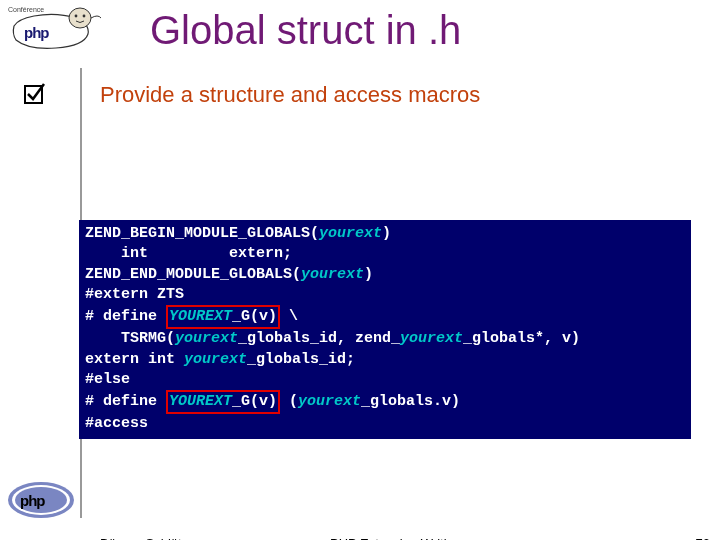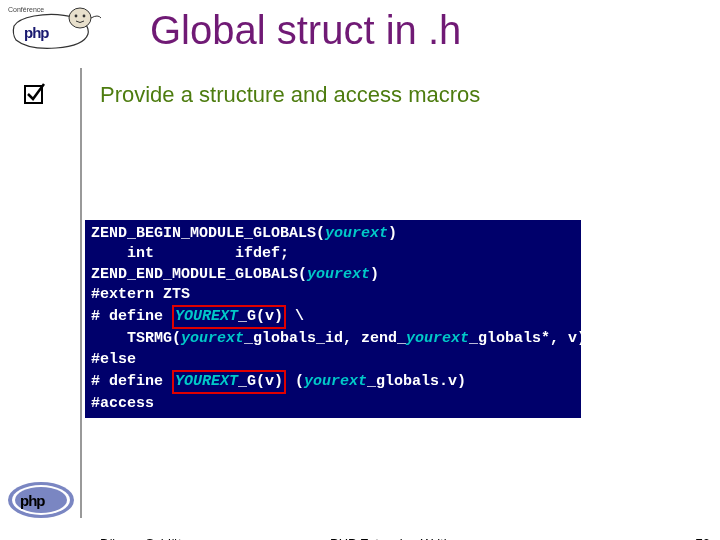--- a/index.html
+++ b/index.html
@@ -11,23 +11,23 @@
   .logo-top { position: absolute; left: 6px; top: 4px; width: 100px; height: 58px; }
   .logo-top .banner { position: absolute; left: 2px; top: 2px; font-size: 7px; color: #444; font-family: Arial; }
   .logo-top svg { width: 100px; height: 58px; }
 
   .logo-bottom { position: absolute; left: 6px; bottom: 20px; width: 70px; height: 40px; }
 
   .title { position: absolute; left: 150px; top: 8px; font-size: 40px; font-family: Verdana, sans-serif; color: #701a75; }
 
   .bullet-checkbox { position: absolute; left: 22px; top: 82px; width: 24px; height: 24px; }
 
-  .body-text { position: absolute; left: 100px; top: 82px; font-size: 22px; font-family: Verdana, sans-serif; color: #4d7c0f; }
+  .body-text { position: absolute; left: 100px; top: 82px; font-size: 22px; font-family: Verdana, sans-serif; color: #c2410c; }
 
-  .codeblock { position: absolute; left: 85px; top: 220px; width: 496px; background: #00006b; color: #fff; font-family: "Courier New", monospace; font-weight: bold; font-size: 15px; line-height: 1.35; padding: 4px 6px 4px 6px; }
+  .codeblock { position: absolute; left: 79px; top: 220px; width: 612px; background: #00006b; color: #fff; font-family: "Courier New", monospace; font-weight: bold; font-size: 15px; line-height: 1.35; padding: 4px 6px 4px 6px; }
   .codeblock .ital { color: #00c8c8; font-style: italic; }
   .codeblock .box { border: 2px solid #e00000; padding: 0 1px; display: inline-block; text-align: center; }
   .codeblock .row { white-space: pre; }
 
   .footer { position: absolute; left: 100px; bottom: 4px; width: 610px; font-size: 13px; font-family: Verdana, sans-serif; color: #000; }
   .footer .authors { position: absolute; left: 0; }
   .footer .center { position: absolute; left: 230px; }
   .footer .pagenum { position: absolute; right: 0; }
 </style>
 </head>
@@ -64,25 +64,26 @@
   <svg viewBox="0 0 24 24">
     <rect x="3" y="4" width="17" height="17" fill="none" stroke="#000" stroke-width="2"></rect>
     <path d="M 6 12 L 11 17 L 22 2" fill="none" stroke="#000" stroke-width="2.5"></path>
   </svg>
 </div>
 
 <div class="body-text">Provide a structure and access macros</div>
 
 <div class="codeblock">
   <div class="row"><span>ZEND_BEGIN_MODULE_GLOBALS(</span><span class="ital">yourext</span><span>)</span></div>
-  <div class="row">    int         ifdef;</div>
+  <div class="row">    int         extern;</div>
   <div class="row"><span>ZEND_END_MODULE_GLOBALS(</span><span class="ital">yourext</span><span>)</span></div>
   <div class="row">#extern ZTS</div>
   <div class="row"><span># define </span><span class="box"><span class="ital">YOUREXT</span><span>_G(v)</span></span><span> \</span></div>
   <div class="row"><span>    TSRMG(</span><span class="ital">yourext</span><span>_globals_id, zend_</span><span class="ital">yourext</span><span>_globals*, v)</span></div>
+  <div class="row"><span>extern int </span><span class="ital">yourext</span><span>_globals_id;</span></div>
   <div class="row">#else</div>
   <div class="row"><span># define </span><span class="box"><span class="ital">YOUREXT</span><span>_G(v)</span></span><span> (</span><span class="ital">yourext</span><span>_globals.v)</span></div>
   <div class="row">#access</div>
 </div>
 
 <div class="footer">
   <span class="authors">Börger, Schlüter</span>
   <span class="center">PHP Extension Writing</span>
   <span class="pagenum">72</span>
 </div>

